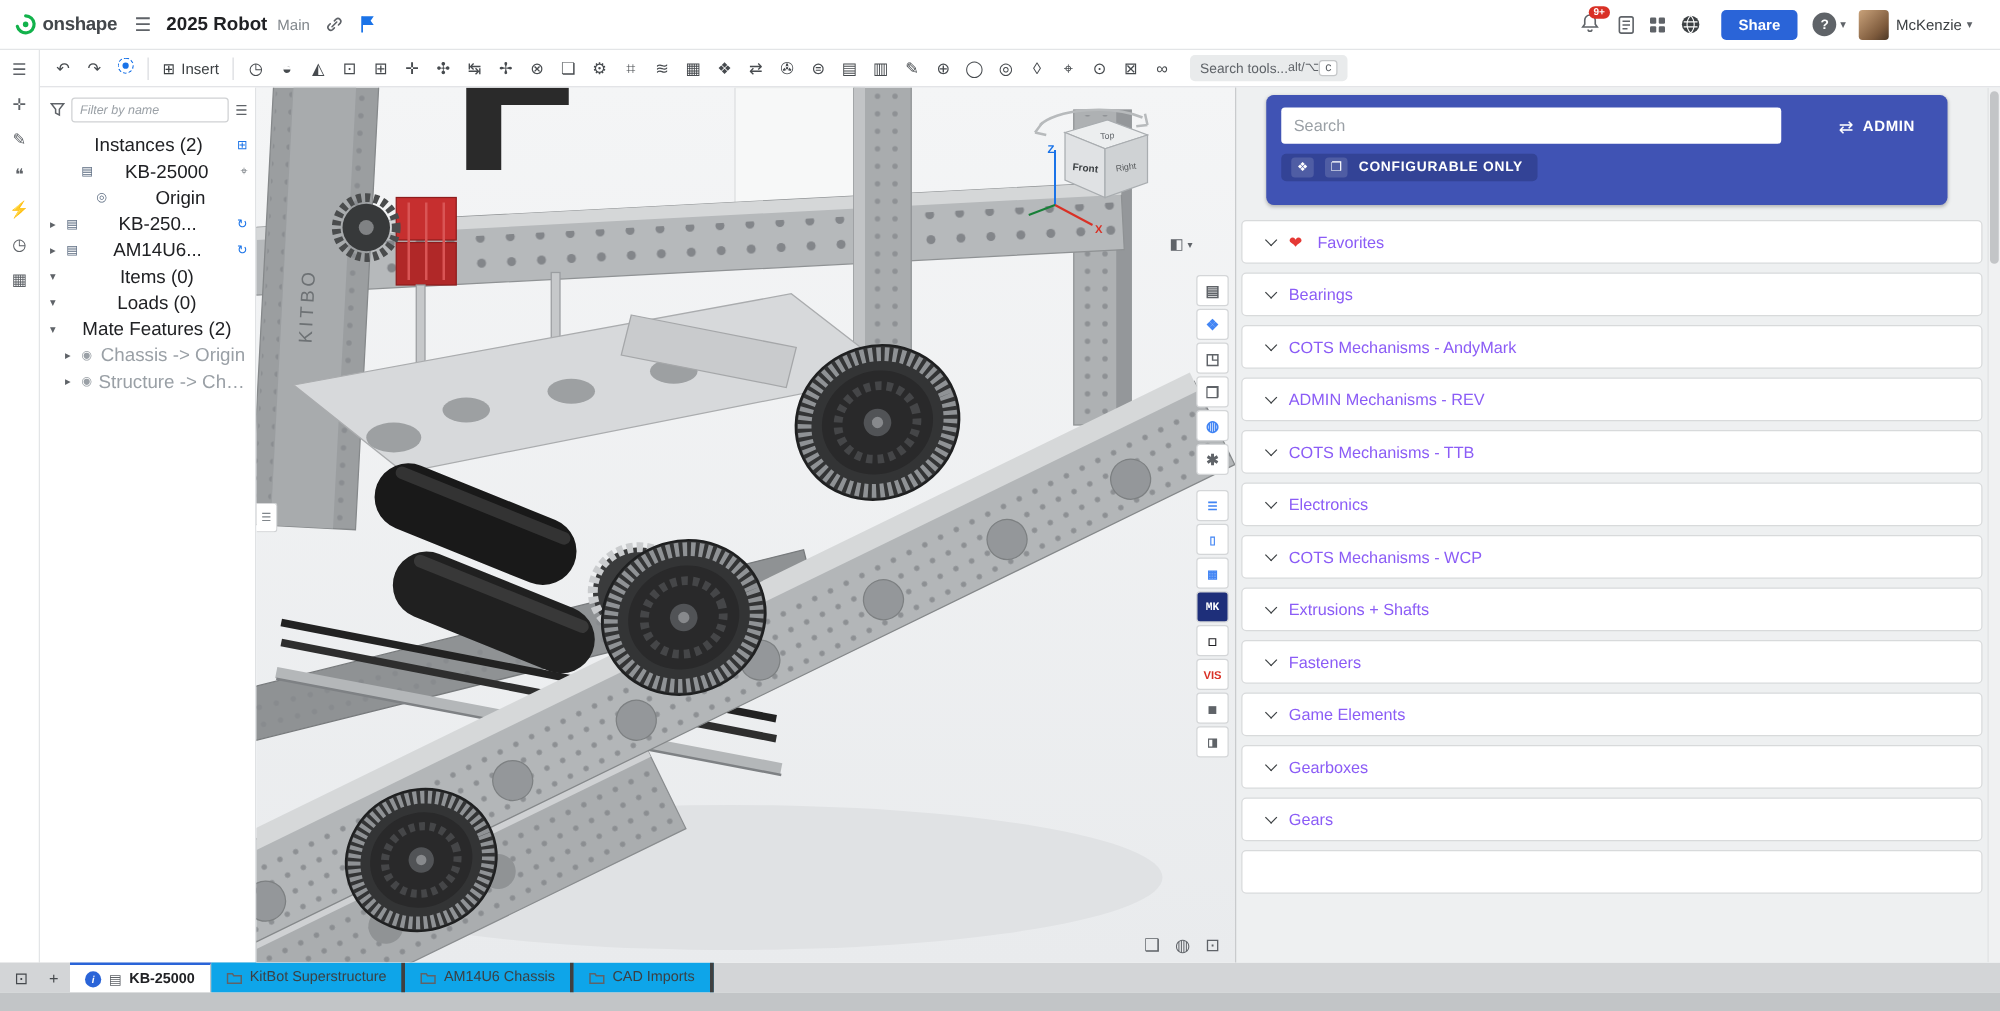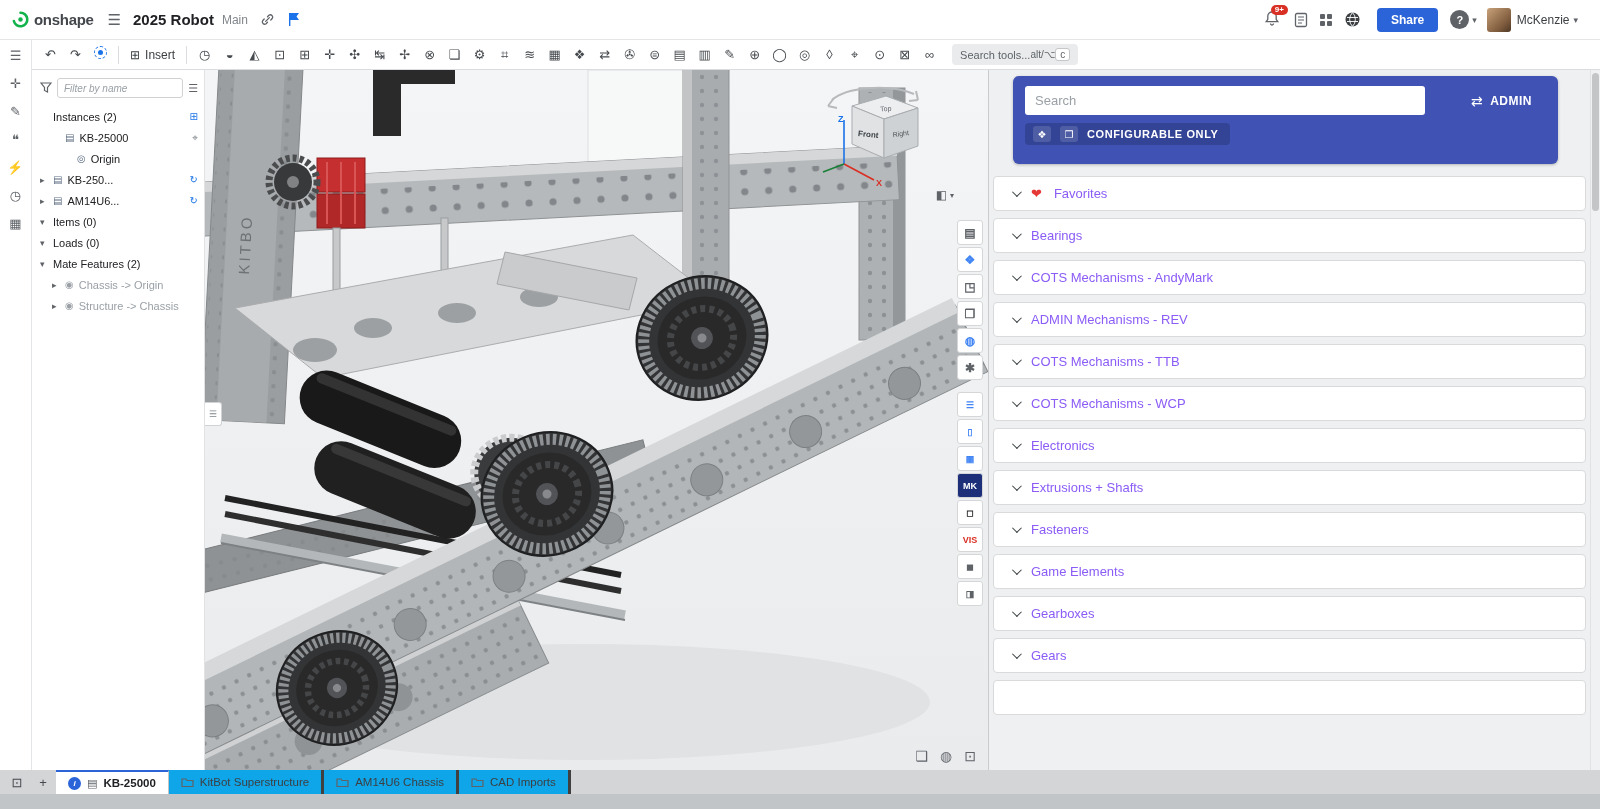--- a/index.html
+++ b/index.html
@@ -53,21 +53,21 @@
   .filter-row { display:flex; align-items:center; gap:5px; padding:2px 6px 8px 8px; }
   .filter-input { flex:1; height:20px; border:1px solid #cfd1d3; border-radius:3px; font-size:10px; padding:0 6px; font-family:inherit; min-width:0; }
   .filter-input::placeholder { font-style:italic; color:#9aa0a6; }
   .list-ic { background:none; border:none; color:#5f6368; font-size:11px; cursor:pointer; }
   .trow { display:flex; align-items:center; height:21px; padding:0 6px 0 8px; gap:5px; cursor:pointer; }
   .trow.pad1 { padding-left:20px; }
   .trow.pad2 { padding-left:32px; }
   .tcaret { width:8px; font-size:9px; color:#5f6368; flex:none; }
   .ticon { font-size:10px; color:#5b6b80; flex:none; }
   .ticon:empty { display:none; }
-  .tlabel { font-size:11px; color:#202124; white-space:nowrap; overflow:hidden; text-overflow:ellipsis; flex:1; }
+  .tlabel { font-size:15px; color:#202124; white-space:nowrap; overflow:hidden; text-overflow:ellipsis; flex:1;text-align:center; }
   .trow.muted .tlabel, .trow.muted .ticon { color:#9aa0a6; }
   .ttrail { font-size:10px; color:#80868b; flex:none; }
   .ttrail:empty { display:none; }
   .ttrail.blue { color:#1a73e8; }
 
   
   .viewport { flex:1; position:relative; background:#eef0f2; overflow:hidden; min-width:0; }
   .viewport > svg.scene { position:absolute; inset:0; }
   .tree-handle { position:absolute; left:0; top:332px; width:17px; height:24px; background:#fff; border:1px solid #d0d2d4; border-left:none; border-radius:0 3px 3px 0; color:#80868b; font-size:9px; text-align:center; line-height:22px; cursor:pointer; padding:0; }
   .viewcube { position:absolute; top:14px; right:44px; width:130px; height:118px; }
@@ -511,21 +511,21 @@
               </button>
 
               <button class="sbtn" style="background: rgb(255, 255, 255);">
                 <span class="sg" style="font-size: 9px; color: rgb(66, 133, 244);">▯</span>
               </button>
 
               <button class="sbtn" style="background: rgb(255, 255, 255);">
                 <span class="sg" style="font-size: 9px; color: rgb(66, 133, 244);">▦</span>
               </button>
 
-              <button class="sbtn" style="background: rgb(30, 47, 122);">
+              <button class="sbtn" style="background: rgb(30, 47, 122); font-family: Liberation Mono, monospace;">
                 <span class="sg" style="font-size: 9px; color: rgb(255, 255, 255);">MK</span>
               </button>
 
               <button class="sbtn" style="background: rgb(255, 255, 255);">
                 <span class="sg" style="font-size: 9px; color: rgb(32, 33, 36);">◻</span>
               </button>
 
               <button class="sbtn" style="background: rgb(255, 255, 255);">
                 <span class="sg" style="font-size: 9px; color: rgb(217, 48, 37);">VIS</span>
               </button>
@@ -590,27 +590,27 @@
 
               <div class="cat">
                 <span class="chev"></span>
 
                 <span class="cat-label">COTS Mechanisms - TTB</span>
               </div>
 
               <div class="cat">
                 <span class="chev"></span>
 
+                <span class="cat-label">Electronics</span>
+              </div>
+
+              <div class="cat">
+                <span class="chev"></span>
+
                 <span class="cat-label">COTS Mechanisms - WCP</span>
-              </div>
-
-              <div class="cat">
-                <span class="chev"></span>
-
-                <span class="cat-label">Electronics</span>
               </div>
 
 
 
               <div class="cat">
                 <span class="chev"></span>
 
                 <span class="cat-label">Extrusions + Shafts</span>
               </div>
 

